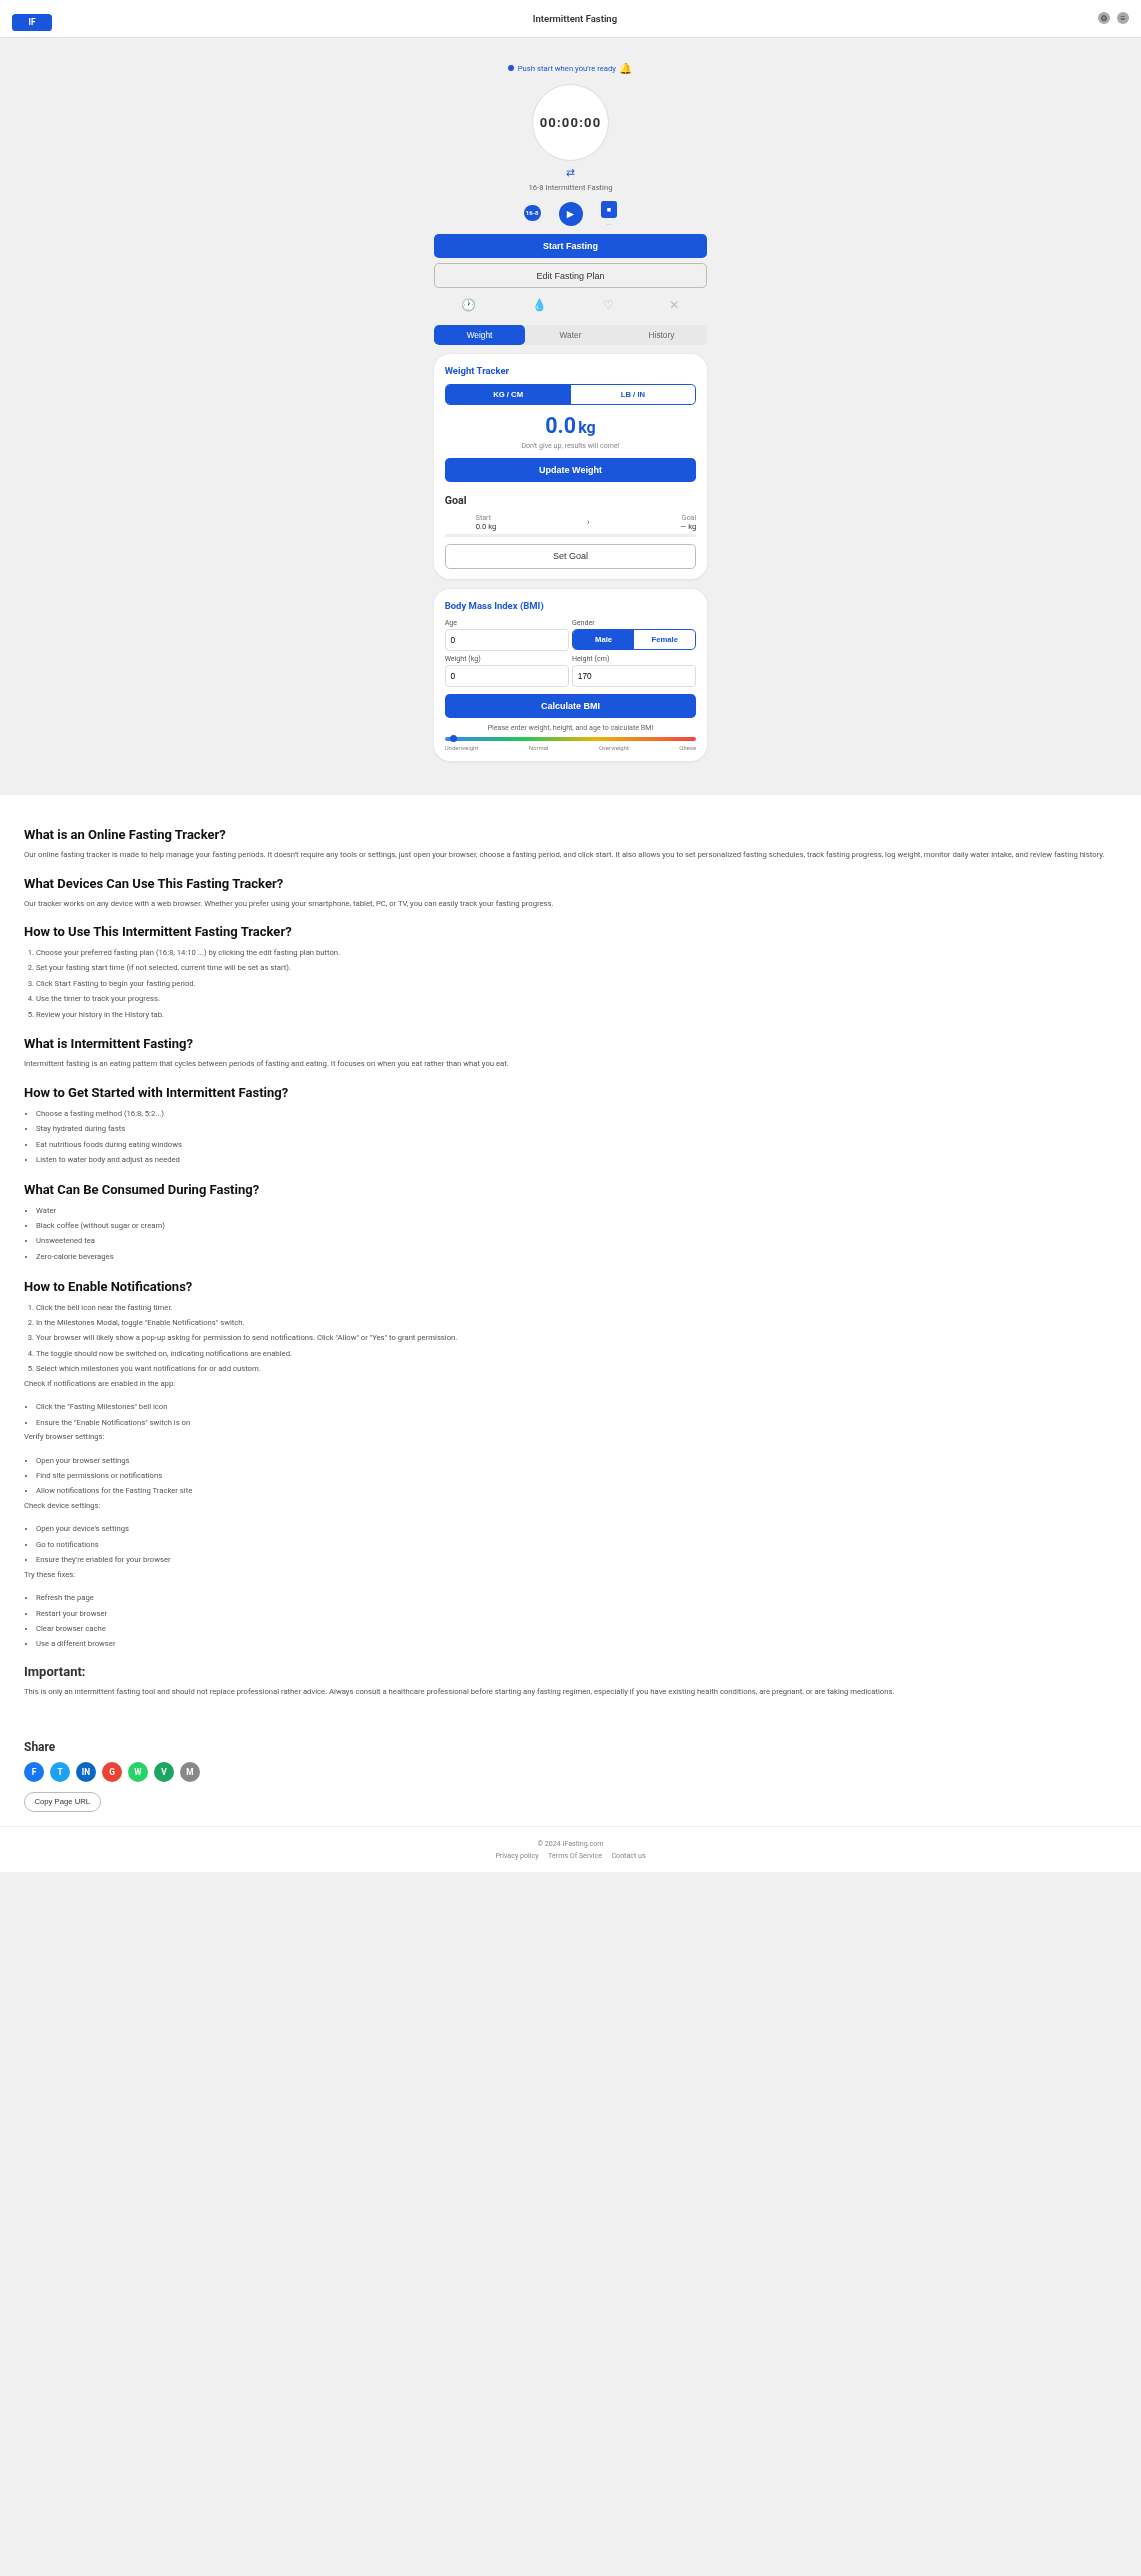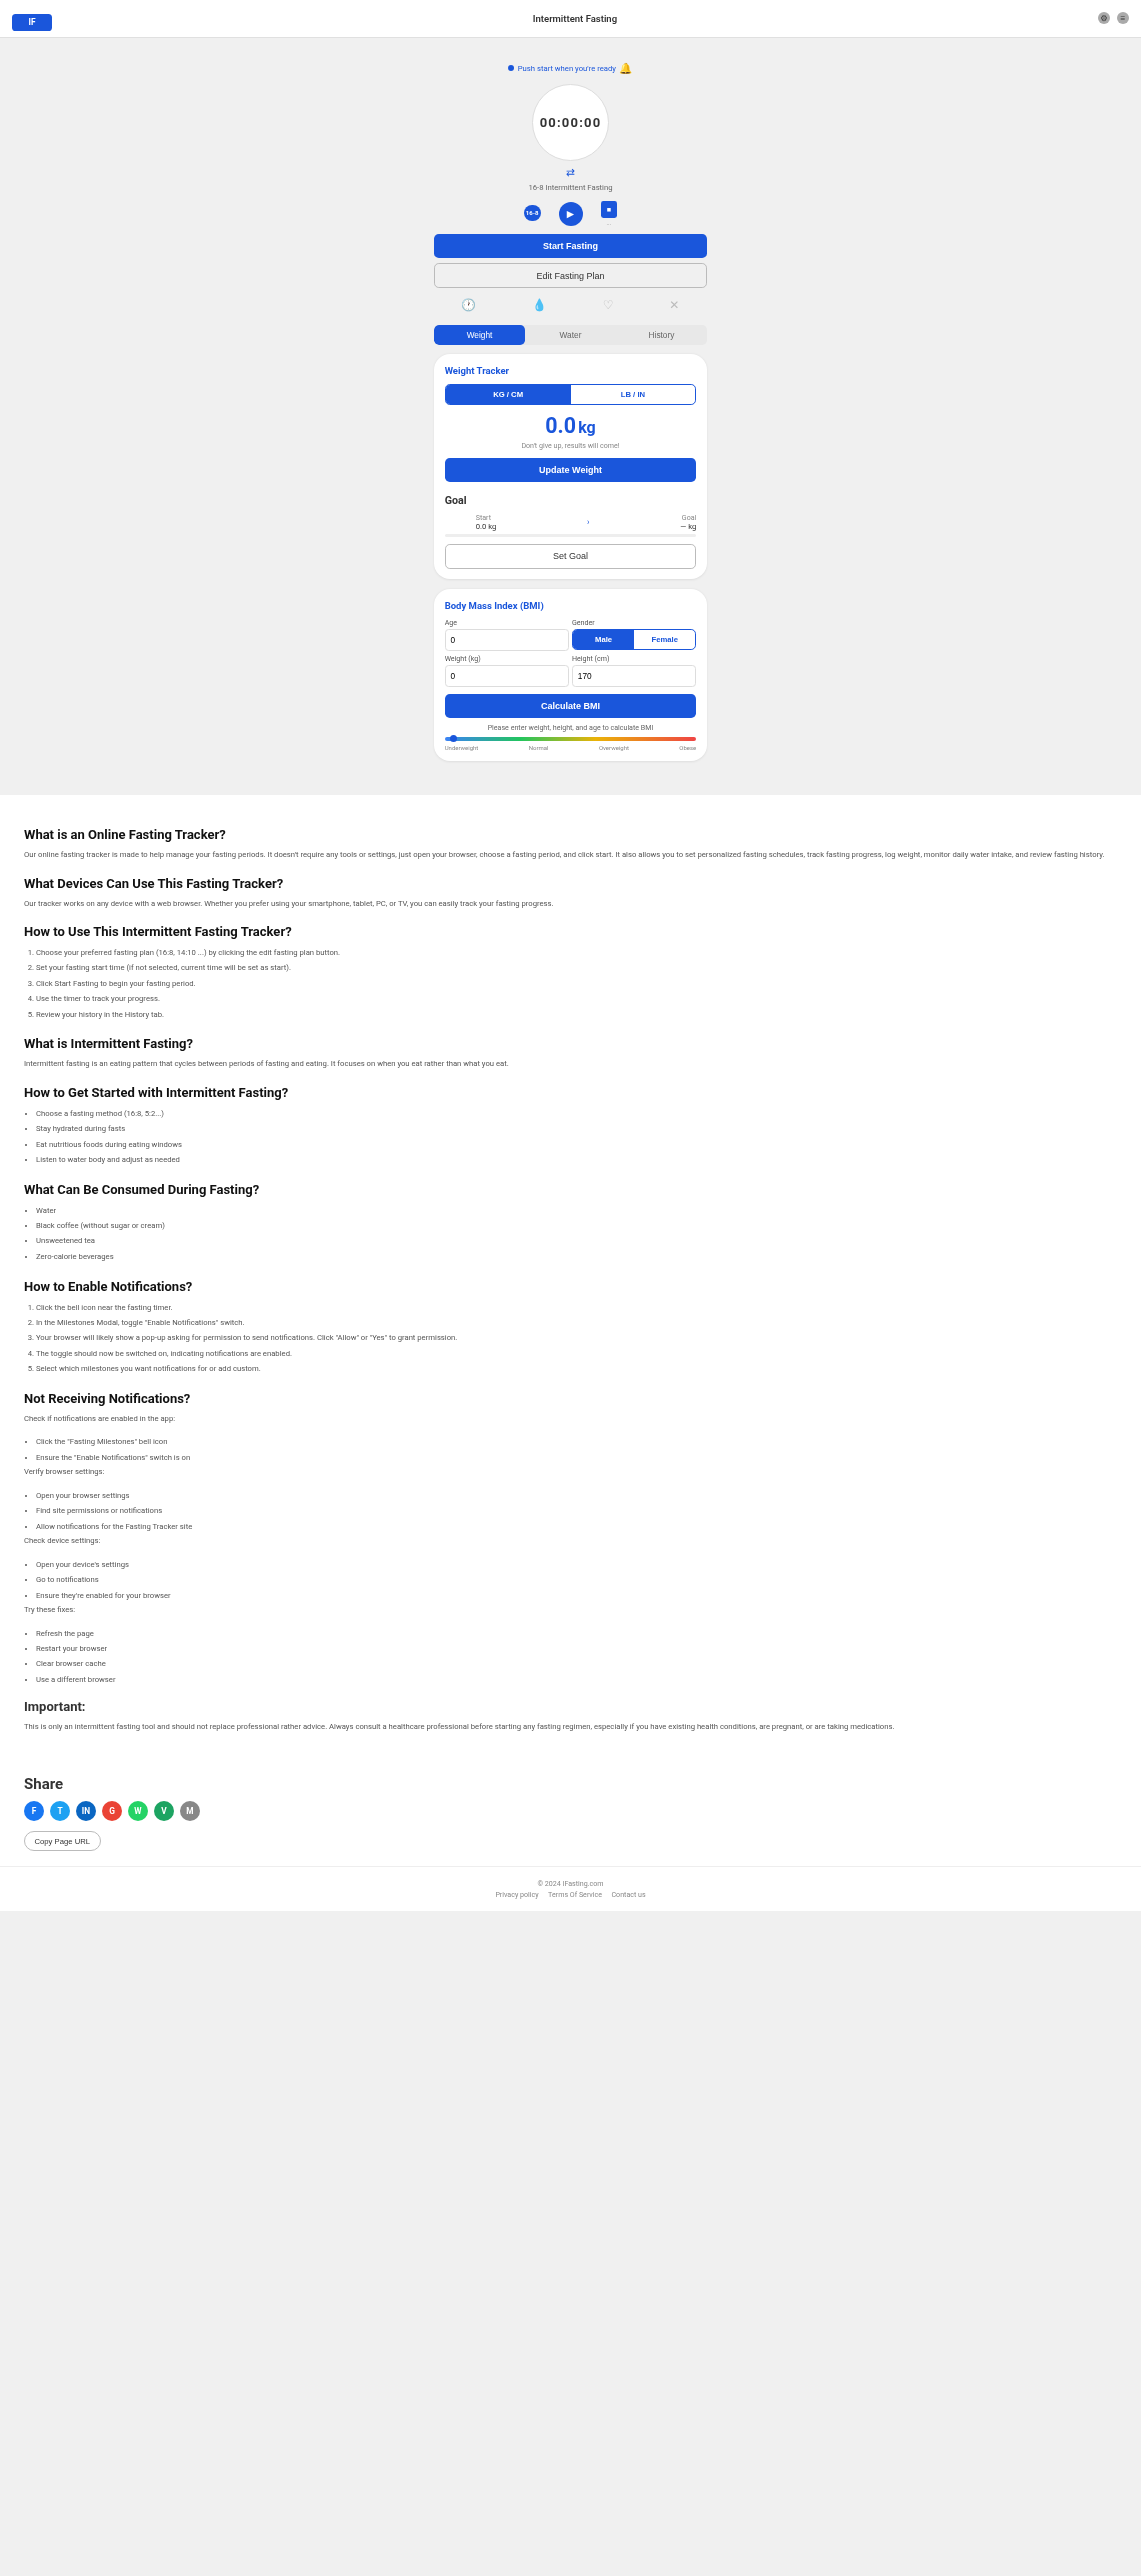--- a/index.html
+++ b/index.html
@@ -106,21 +106,21 @@
     
     .content-sections { background: #fff; padding: 18px 24px; }
     .section-h2 { font-size: 13px; font-weight: 700; color: #111; margin-bottom: 6px; margin-top: 14.3px; }
     .section-p { font-size: 7.7px; color: #555; line-height: 1.7; margin-bottom: 9.5px; }
     .section-ol { padding-left: 12px; color: #555; font-size: 7.7px; line-height: 2; }
     .section-ul { padding-left: 12px; color: #555; font-size: 7.7px; line-height: 2; list-style: disc; }
     .important-label { font-size: 13px; font-weight: 700; margin-bottom: 6px; margin-top: 12px; }
 
     
     .share-section { padding: 14.3px 24px; background: #fff; }
-    .share-title { font-size: 15px; font-weight: 700; margin-bottom: 8.3px; }
+    .share-title { font-size: 12px; font-weight: 700; margin-bottom: 8.3px; }
     .share-icons { display: flex; gap: 6px; margin-bottom: 9.5px; }
     .share-icon-circle { width: 20px; height: 20px; border-radius: 50%; display: flex; align-items: center; justify-content: center; color: white; font-size: 8.3px; font-weight: 700; cursor: pointer; }
     .copy-url-btn { padding: 4.8px 9.5px; border: 0.9px solid #bbb; border-radius: 12px; background: transparent; font-size: 7.7px; cursor: pointer; color: #333; }
 
     
     .footer { text-align: center; padding: 12px; font-size: 7.1px; color: #888; border-top: 0.6px solid #eee; background: #fff; }
     .footer-links { display: flex; justify-content: center; gap: 9.5px; margin-top: 2.4px; }
     .footer-link { color: #888; text-decoration: none; font-size: 7.1px; }
 
     .notification-bell { font-size: 10.7px; color: #1a56db; }
@@ -306,21 +306,20 @@
       <li>Zero-calorie beverages</li>
     </ul>
     <h2 class="section-h2">How to Enable Notifications?</h2>
     <ol class="section-ol">
       <li>Click the bell icon near the fasting timer.</li>
       <li>In the Milestones Modal, toggle "Enable Notifications" switch.</li>
       <li>Your browser will likely show a pop-up asking for permission to send notifications. Click "Allow" or "Yes" to grant permission.</li>
       <li>The toggle should now be switched on, indicating notifications are enabled.</li>
       <li>Select which milestones you want notifications for or add custom.</li>
     </ol>
-    <h2 class="section-h2">Not Receiving Notifications?</h2>
     <p class="section-p">Check if notifications are enabled in the app:</p>
     <ul class="section-ul">
       <li>Click the "Fasting Milestones" bell icon</li>
       <li>Ensure the "Enable Notifications" switch is on</li>
     </ul>
     <p class="section-p">Verify browser settings:</p>
     <ul class="section-ul">
       <li>Open your browser settings</li>
       <li>Find site permissions or notifications</li>
       <li>Allow notifications for the Fasting Tracker site</li>

